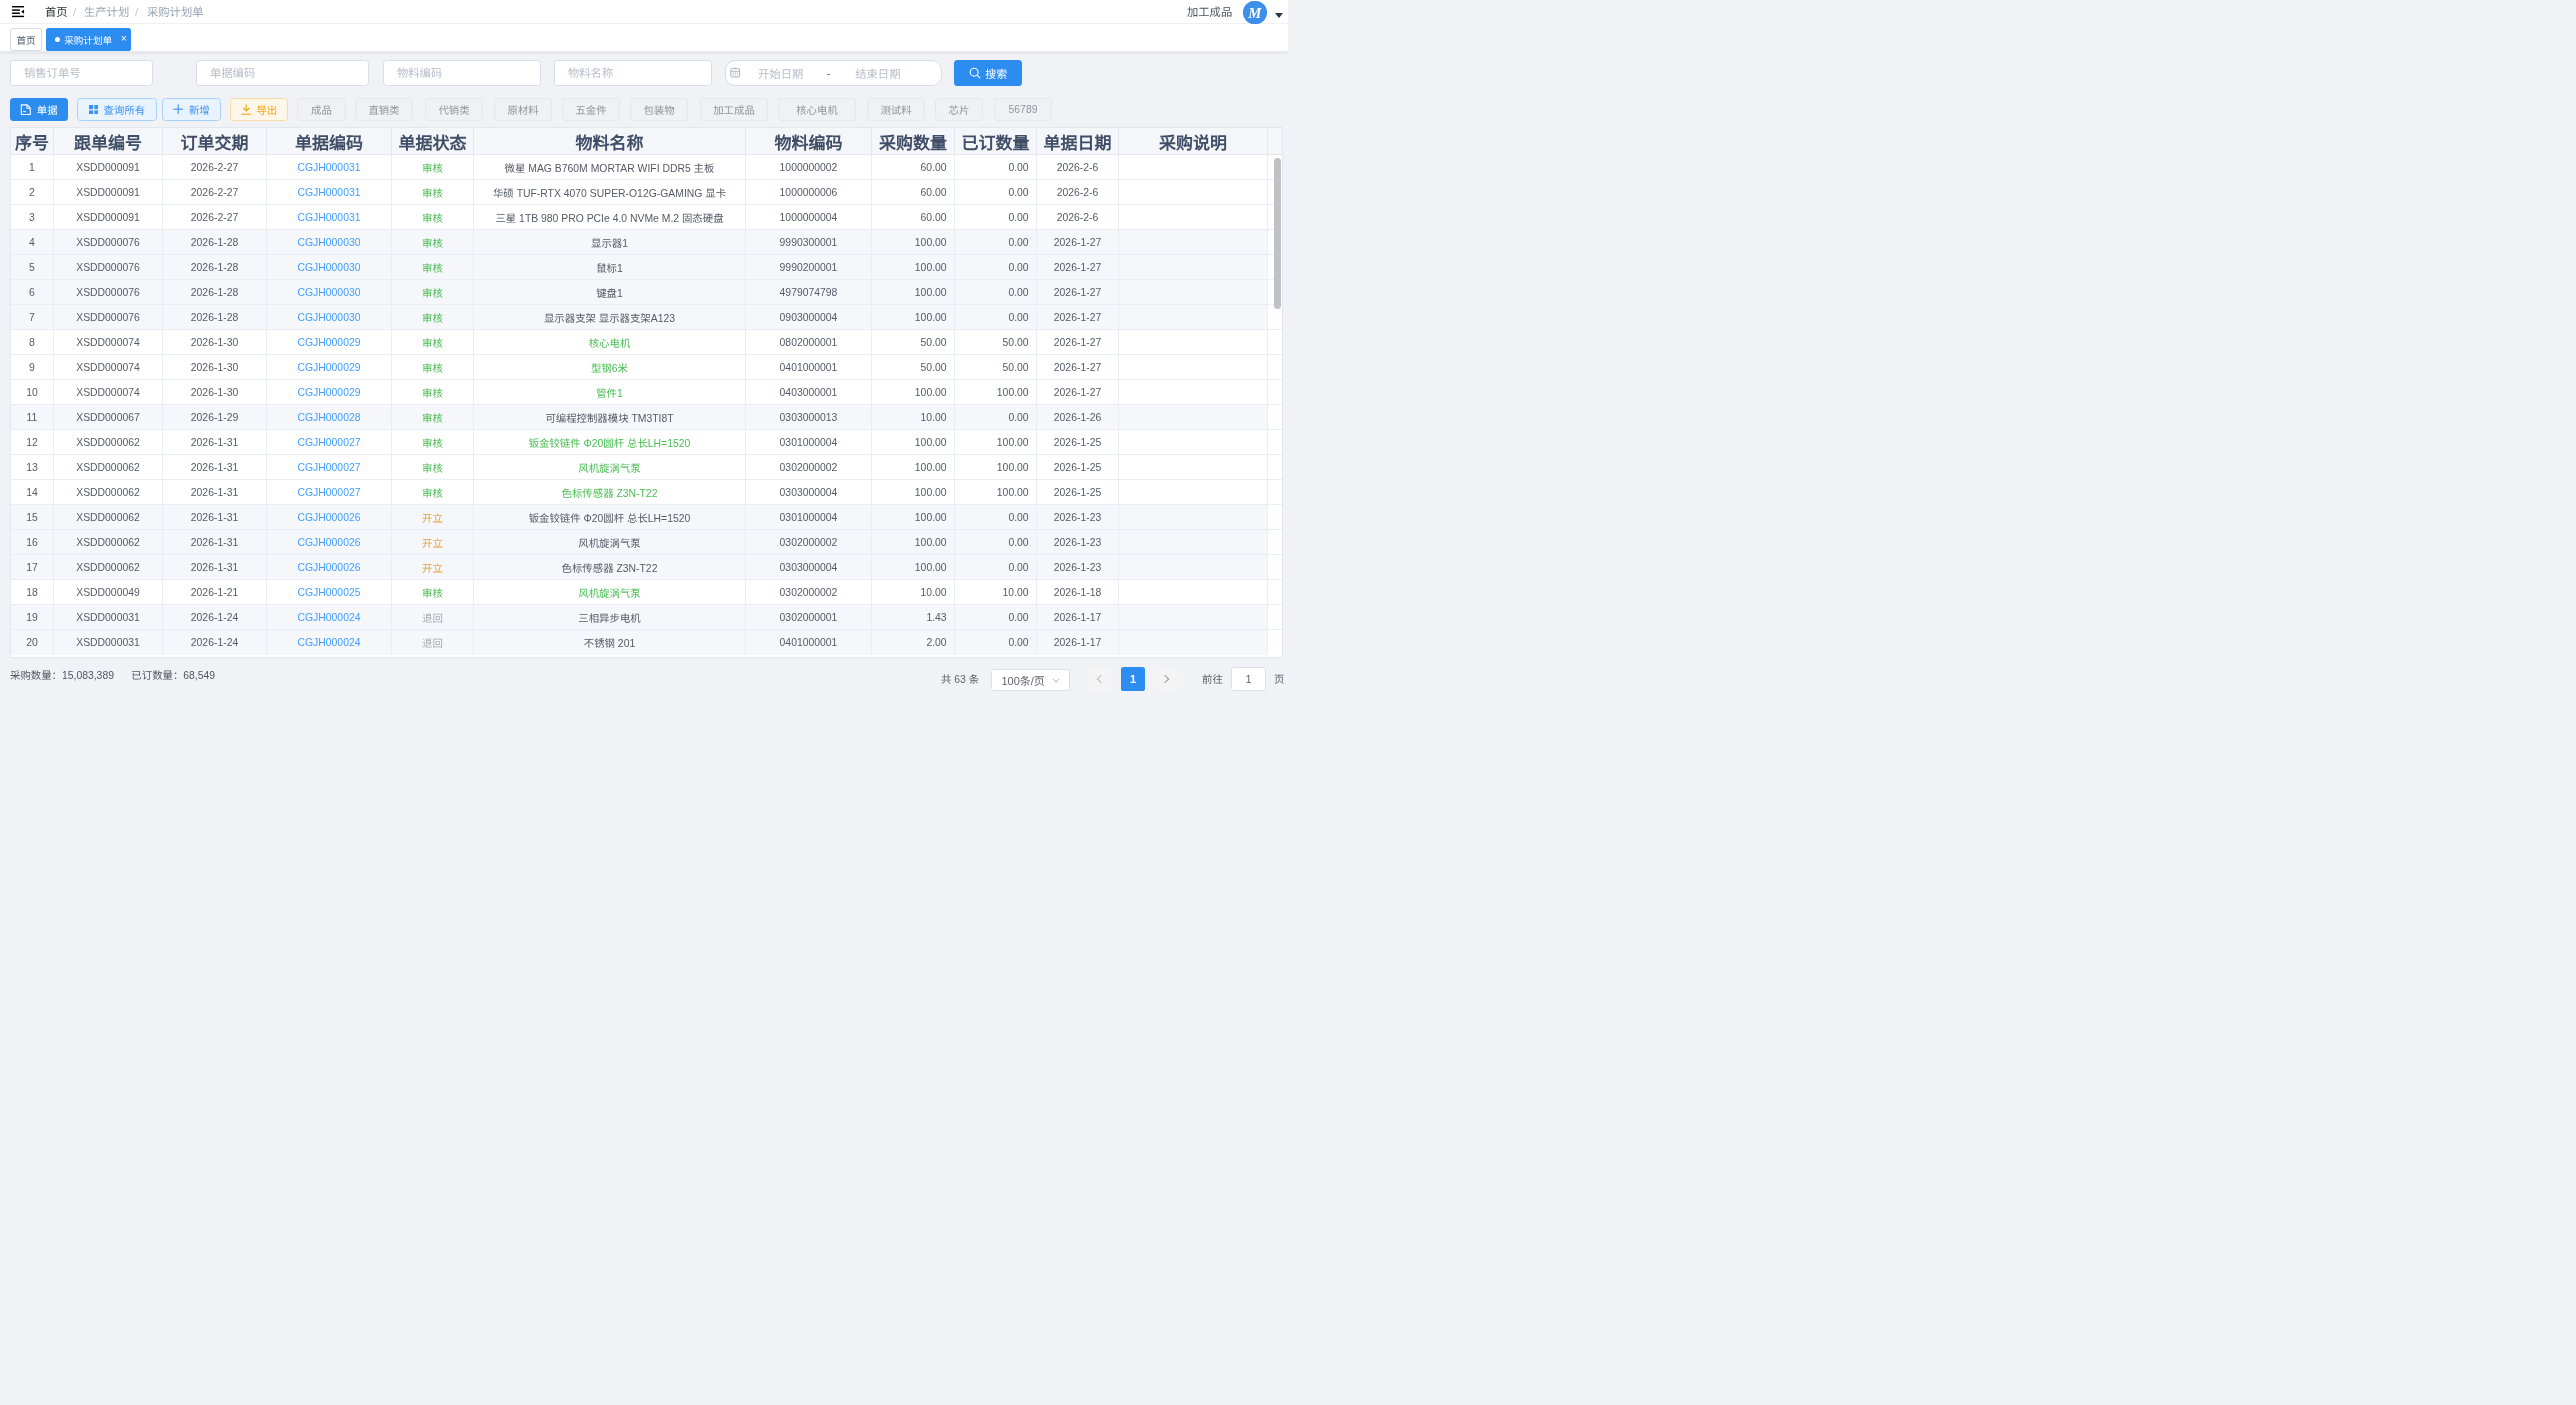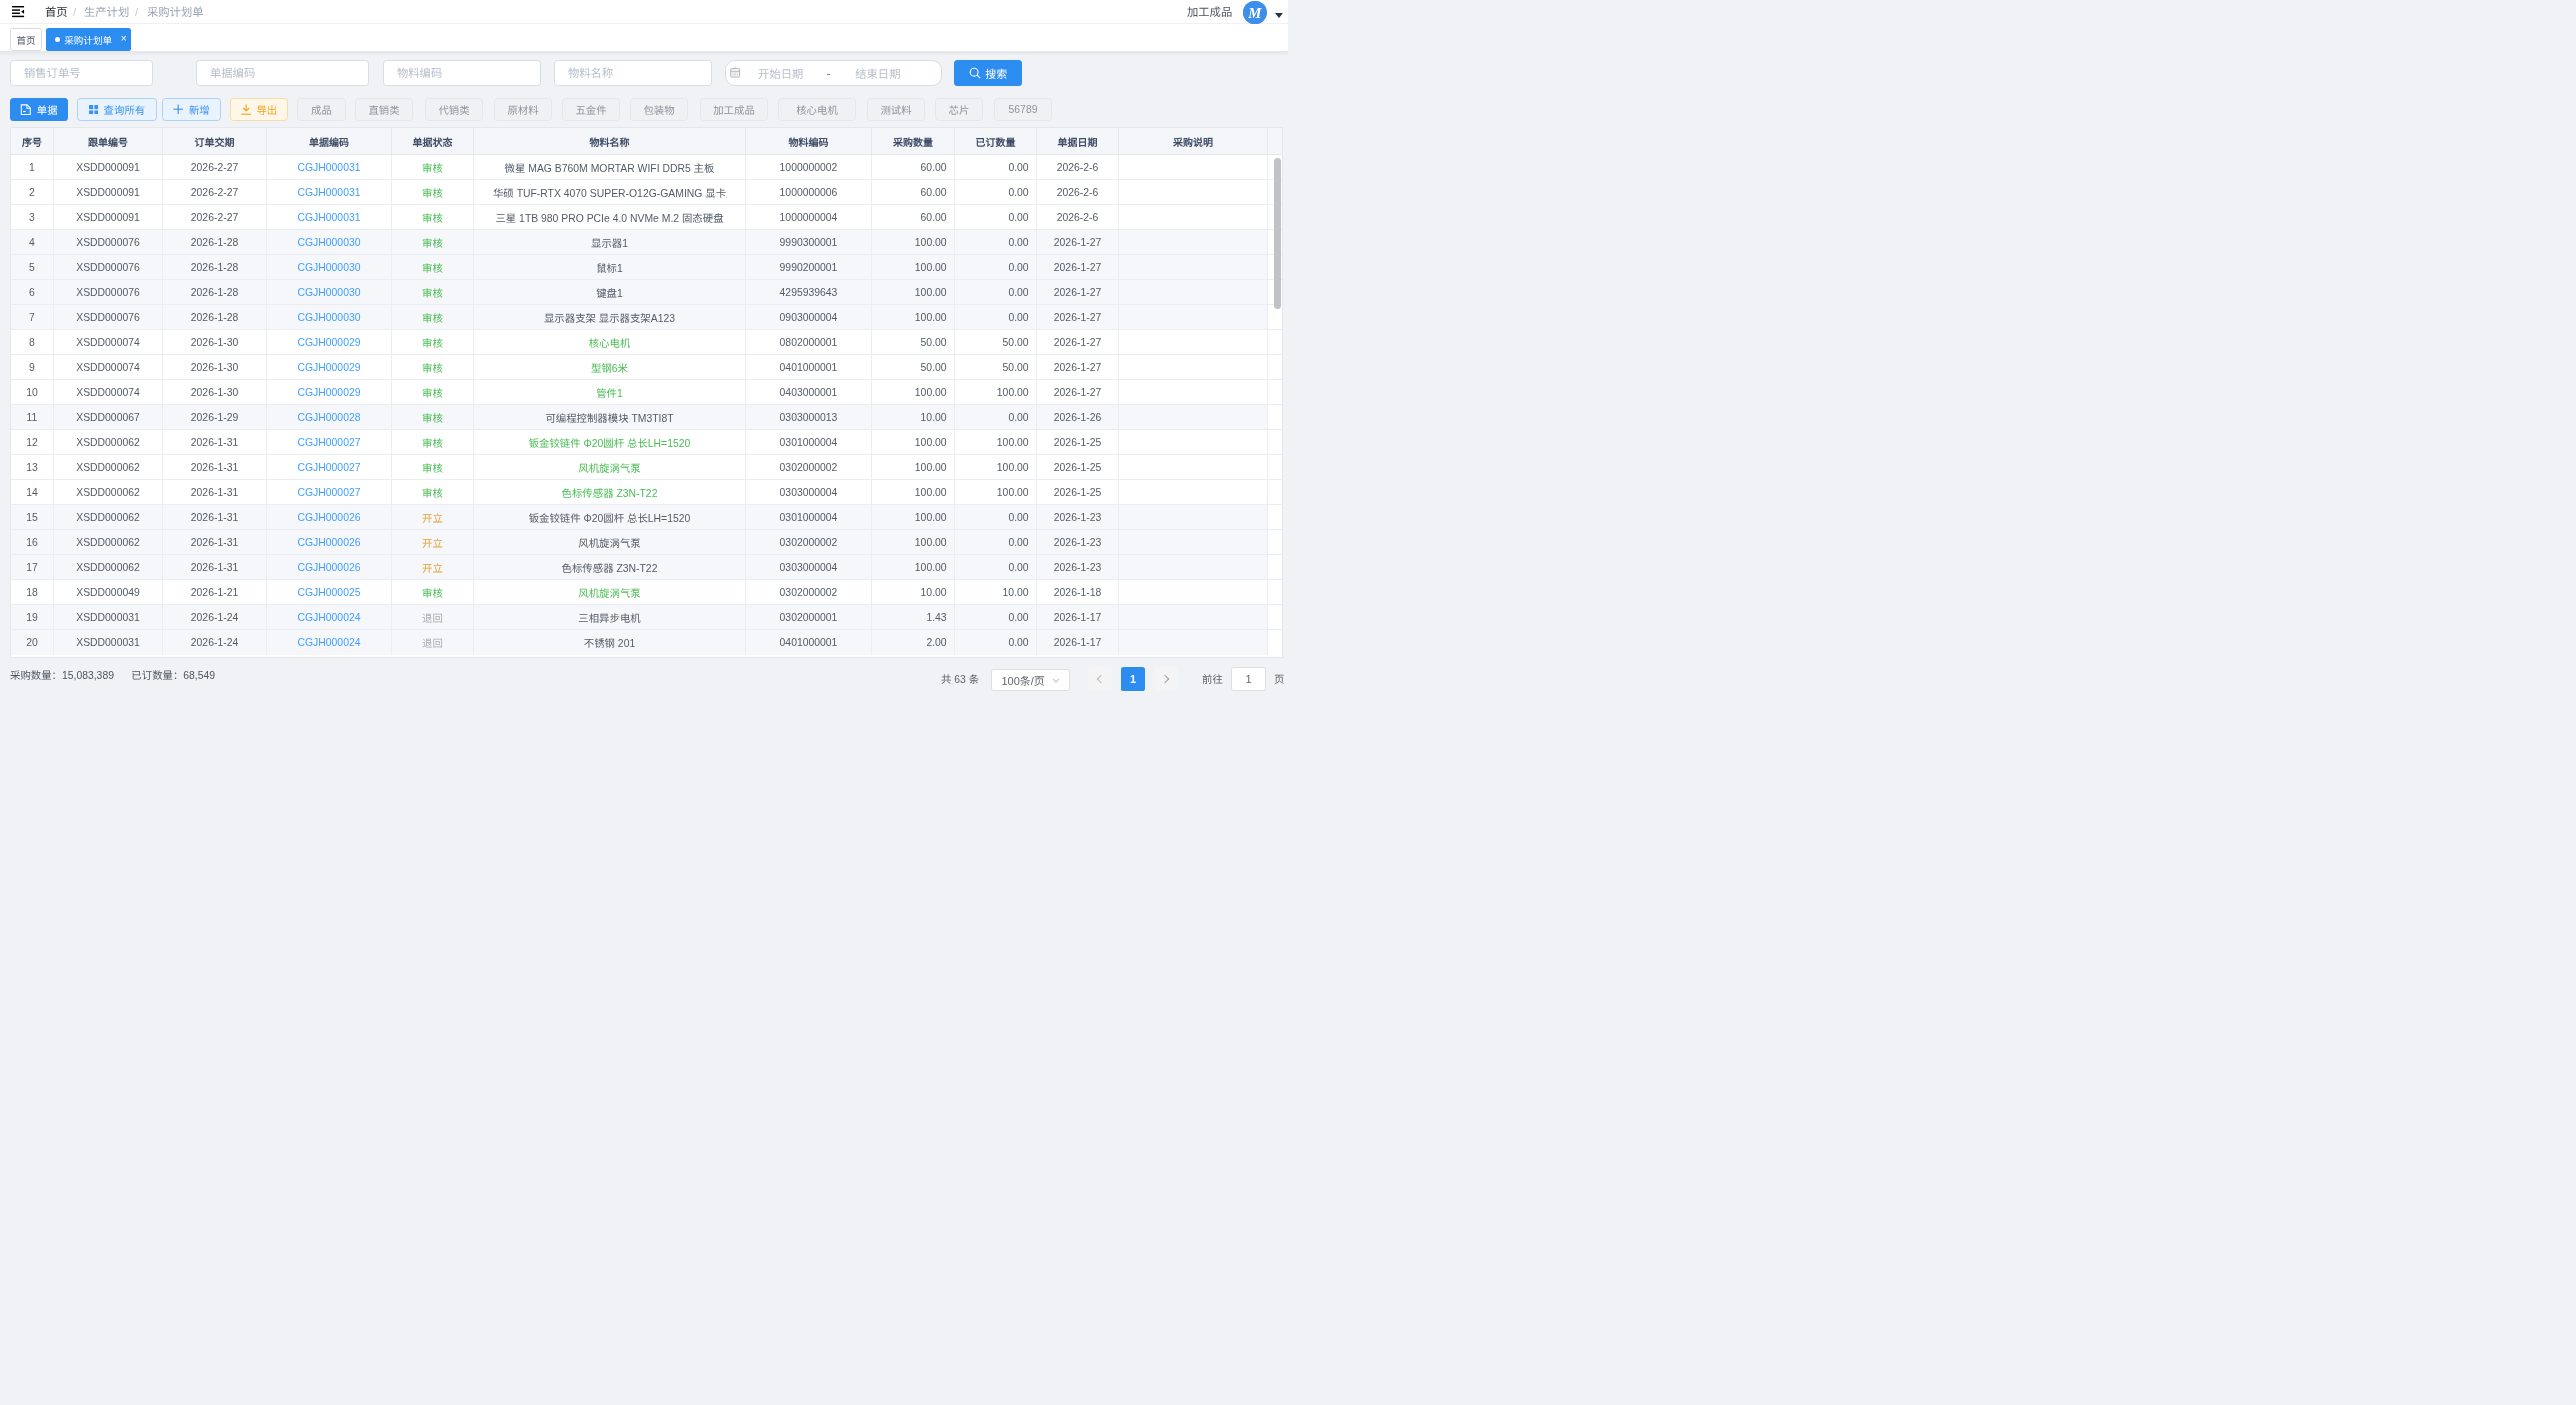--- a/index.html
+++ b/index.html
@@ -141,21 +141,21 @@
 <div class="btn b-gray" style="left:562px;width:58px;">五金件</div>
 <div class="btn b-gray" style="left:630px;width:58px;">包装物</div>
 <div class="btn b-gray" style="left:700px;width:68px;">加工成品</div>
 <div class="btn b-gray" style="left:778px;width:78px;">核心电机</div>
 <div class="btn b-gray" style="left:867px;width:58px;">测试料</div>
 <div class="btn b-gray" style="left:935px;width:48px;">芯片</div>
 <div class="btn b-gray" style="left:994px;width:58px;">56789</div>
 <style>
 
 .tbl{position:absolute;left:10px;top:127px;width:1273px;height:531px;background:#fff;border:0.9px solid #e3e8ef;overflow:hidden;}
-.thead{display:flex;height:27px;background:#f4f6f9;border-bottom:0.9px solid #e3e8ef;font-size:10px;font-weight:bold;color:#414e68;}
+.thead{display:flex;height:27px;background:#f4f6f9;border-bottom:0.9px solid #e3e8ef;font-size:17px;font-weight:bold;color:#414e68;}
 .thead .h{display:flex;align-items:center;justify-content:center;border-right:0.9px solid #e3e8ef;}
 .thead .h:last-child{border-right:none;}
 .tr{display:flex;height:25px;border-bottom:0.9px solid #eaeef4;background:#fff;}
 .tr:last-child{border-bottom:none;}
 .tr.stripe{background:#f5f7fa;}
 .tr.stripe .gut{background:#fff;}
 .c{display:flex;align-items:center;justify-content:center;border-right:0.9px solid #eaeef4;font-size:10.4px;color:#545b66;white-space:nowrap;overflow:hidden;}
 .c0{width:43px;}.c1{width:109px;}.c2{width:104px;}.c3{width:125px;}.c4{width:82px;}
 .c5{width:272px;}.c6{width:126px;}.c7{width:83px;}.c8{width:82px;}.c9{width:82px;}
 .c10{width:149px;}
@@ -273,21 +273,21 @@
 <div class="c c10"></div>
 <div class="gut"></div>
 </div>
 <div class="tr stripe">
 <div class="c c0">6</div>
 <div class="c c1">XSDD000076</div>
 <div class="c c2">2026-1-28</div>
 <div class="c c3 link">CGJH000030</div>
 <div class="c c4 st-g">审核</div>
 <div class="c name c5">键盘1</div>
-<div class="c c6">4295939643</div>
+<div class="c c6">4979074798</div>
 <div class="c c7 num">100.00</div>
 <div class="c c8 num">0.00</div>
 <div class="c c9">2026-1-27</div>
 <div class="c c10"></div>
 <div class="gut"></div>
 </div>
 <div class="tr stripe">
 <div class="c c0">7</div>
 <div class="c c1">XSDD000076</div>
 <div class="c c2">2026-1-28</div>

